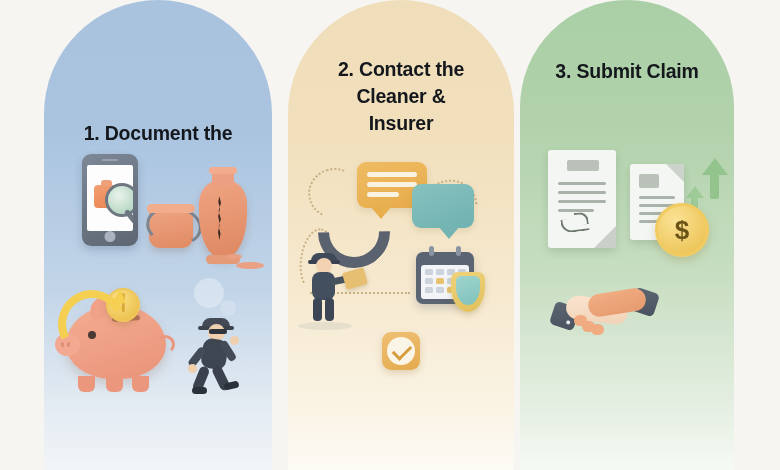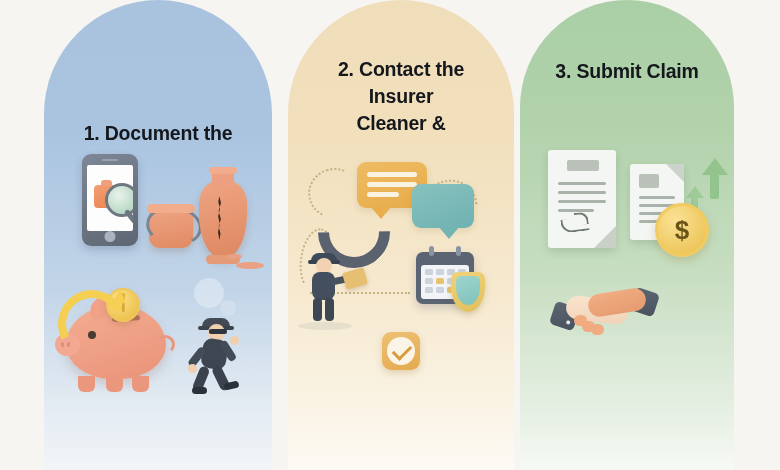--- a/index.html
+++ b/index.html
@@ -243,22 +243,22 @@
 
       <div class="bubble-soft" style="left:150px;top:278px;width:30px;height:30px;"></div>
       <div class="bubble-soft" style="left:176px;top:300px;width:16px;height:16px;opacity:.6;"></div>
     </div>
   </div>
 
   <div class="panel" id="panel-2">
 
     <div class="panel-title">
       <div>2. Contact the</div>
+      <div>Cleaner &amp;</div>
       <div>Insurer</div>
-      <div>Cleaner &amp;</div>
     </div>
 
     <div class="art">
 
       <div class="dotarc" style="left:20px;top:168px;width:48px;height:46px;transform:rotate(-18deg);"></div>
       <div class="dotarc" style="left:128px;top:178px;width:56px;height:66px;transform:rotate(36deg);"></div>
       <div class="dotline" style="left:22px;top:292px;width:100px;"></div>
       <div class="dotarc" style="left:12px;top:228px;width:30px;height:60px;transform:rotate(8deg);"></div>
 
       <div class="obj handset" style="left:30px;top:196px;">

